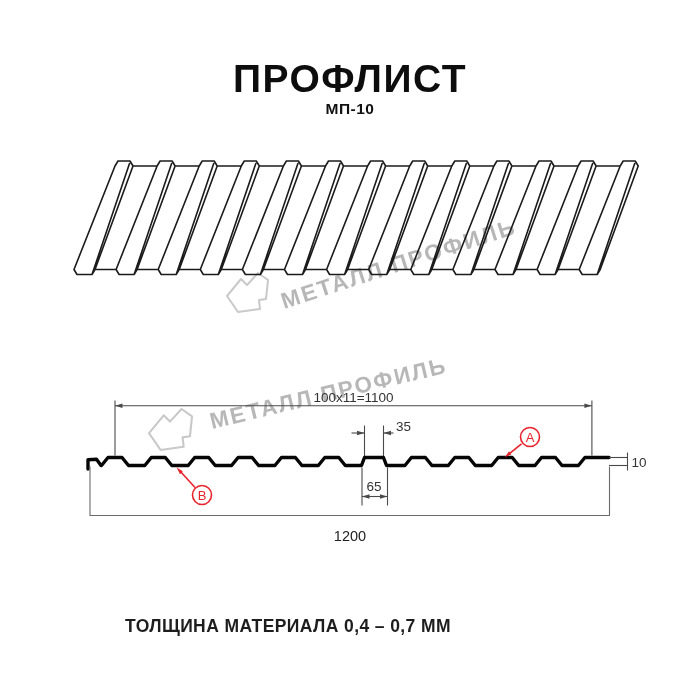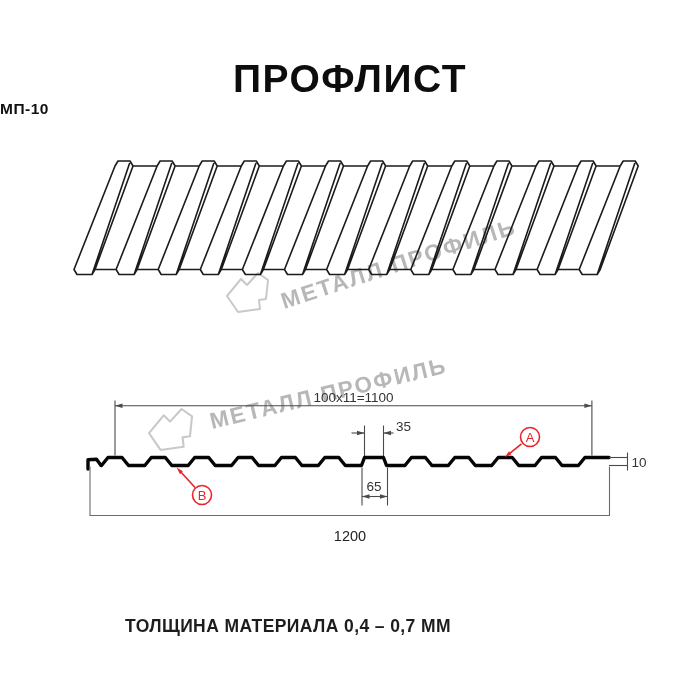--- a/index.html
+++ b/index.html
@@ -1,20 +1,20 @@
 <!DOCTYPE html>
 <html><head>
 <meta charset="utf-8">
 <style>
   html,body{margin:0;padding:0;background:#fff;}
   .page{position:relative;width:700px;height:700px;background:#ffffff;overflow:hidden;
         font-family:"Liberation Sans",sans-serif;}
   .title{position:absolute;left:0;top:57px;width:700px;text-align:center;
          font-size:39px;font-weight:800;letter-spacing:1.5px;color:#0d0d0d;}
-  .subtitle{position:absolute;left:0;top:100px;width:700px;text-align:left;
+  .subtitle{position:absolute;left:0;top:100px;width:700px;text-align:center;
             font-size:15.5px;font-weight:700;letter-spacing:.5px;color:#111;}
   .footer-note{position:absolute;left:0;top:616px;width:576px;text-align:center;
                font-size:17.5px;font-weight:600;letter-spacing:.4px;color:#1d1d1d;}
   svg{position:absolute;left:0;top:0;}
   .wm-text{font-family:"Liberation Sans",sans-serif;font-weight:700;font-size:22.5px;
            letter-spacing:2px;fill:var(--wm,#b7b7b7);}
   .wm-logo{fill:none;stroke:#c9c9c9;stroke-width:2;stroke-linejoin:round;}
   .sheet{fill:none;stroke:#1b1b1b;stroke-width:1.6;stroke-linejoin:round;stroke-linecap:round;}
   .profile{fill:none;stroke:#050505;stroke-width:3.4;stroke-linejoin:round;stroke-linecap:round;}
   .thin{fill:none;stroke:#4a4a4a;stroke-width:1.1;}

